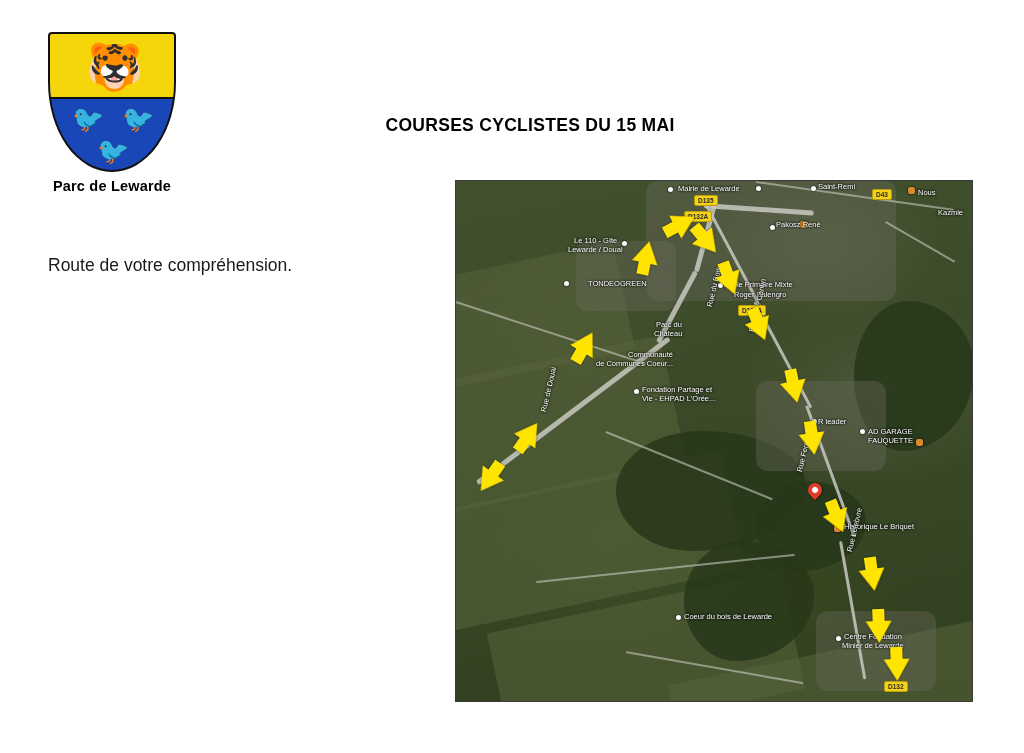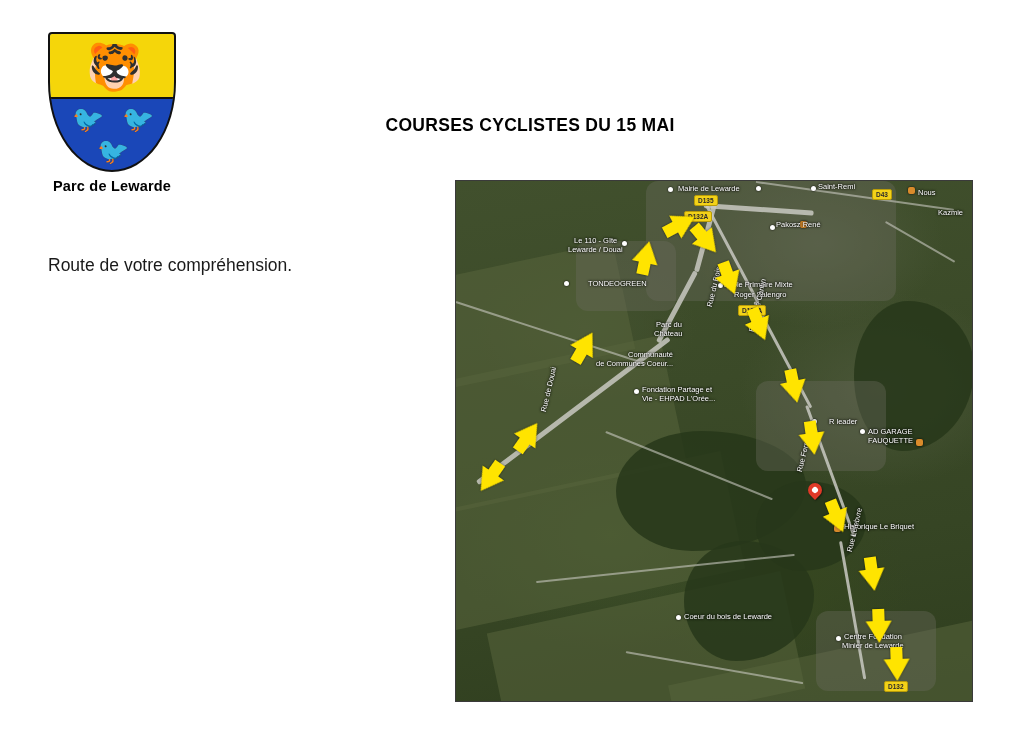--- a/index.html
+++ b/index.html
@@ -315,21 +315,21 @@
       <div class="maplabel" style="left: 112px; top: 65px;">Lewarde / Douai</div>
       <div class="maplabel" style="left: 88px; top: 99px; margin-left: 44px;">TONDEOGREEN</div>
       <div class="maplabel" style="left: 268px; top: 100px;">École Primaire Mixte</div>
       <div class="maplabel" style="left: 278px; top: 110px;">Roger Salengro</div>
       <div class="maplabel" style="left: 200px; top: 140px;">Parc du</div>
       <div class="maplabel" style="left: 198px; top: 149px;">Château</div>
       <div class="maplabel" style="left: 172px; top: 170px;">Communauté</div>
       <div class="maplabel" style="left: 140px; top: 179px;">de Communes Coeur...</div>
       <div class="maplabel" style="left: 186px; top: 205px;">Fondation Partage et</div>
       <div class="maplabel" style="left: 186px; top: 214px;">Vie - EHPAD L'Orée...</div>
-      <div class="maplabel" style="left: 362px; top: 237px; margin-left: 11px;">R leader</div>
+      <div class="maplabel" style="left: 362px; top: 237px;">R leader</div>
       <div class="maplabel" style="left: 412px; top: 247px;">AD GARAGE</div>
       <div class="maplabel" style="left: 412px; top: 256px;">FAUQUETTE</div>
       <div class="maplabel" style="left: 388px; top: 342px;">Historique Le Briquet</div>
       <div class="maplabel" style="left: 228px; top: 432px;">Coeur du bois de Lewarde</div>
       <div class="maplabel" style="left: 388px; top: 452px;">Centre Fondation</div>
       <div class="maplabel" style="left: 386px; top: 461px;">Minier de Lewarde</div>
       <div class="maplabel rot" style="left: 84px; top: 230px;">Rue de Douai</div>
       <div class="maplabel rot" style="left: 250px; top: 125px;">Rue du Bois</div>
       <div class="maplabel rot" style="left: 292px; top: 150px;">Route de Cantin</div>
       <div class="maplabel rot" style="left: 340px; top: 290px;">Rue Ferrer</div>

